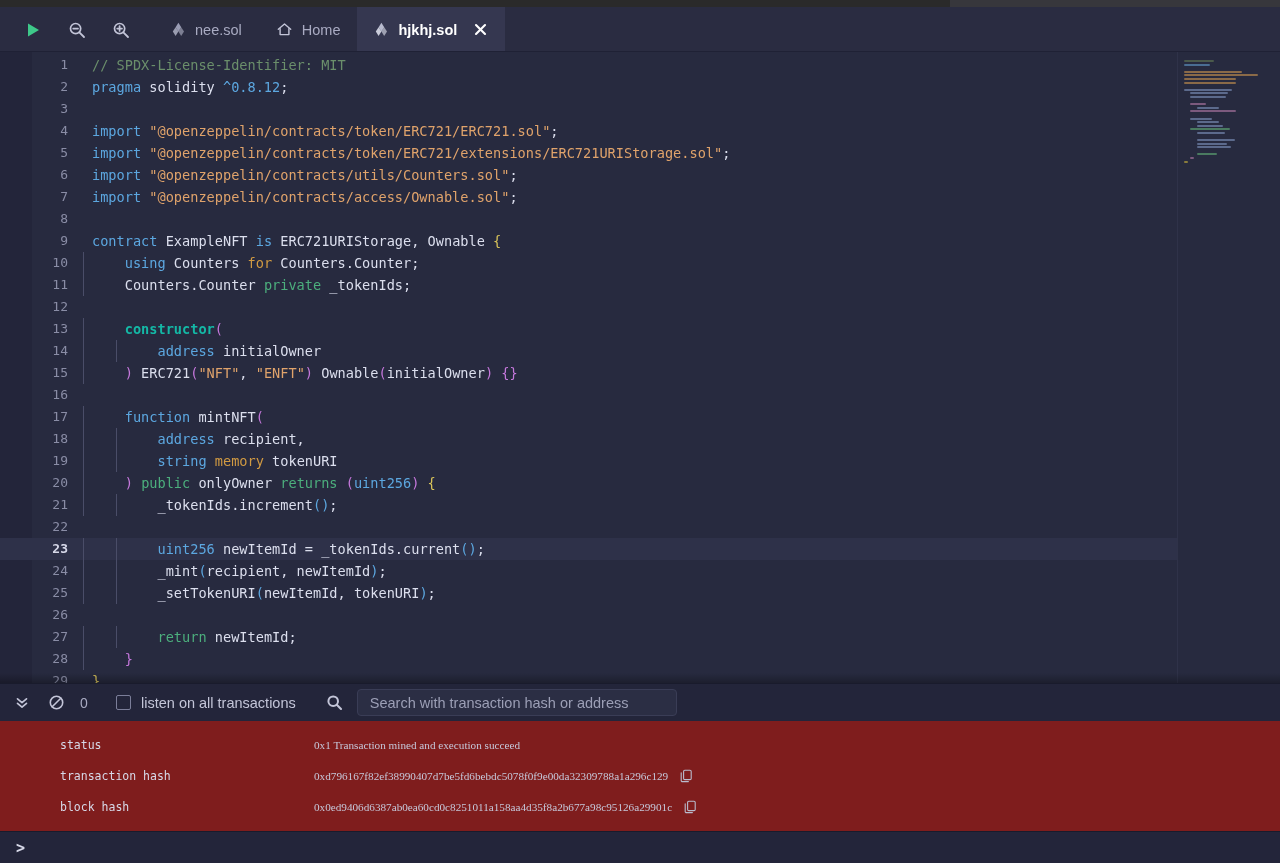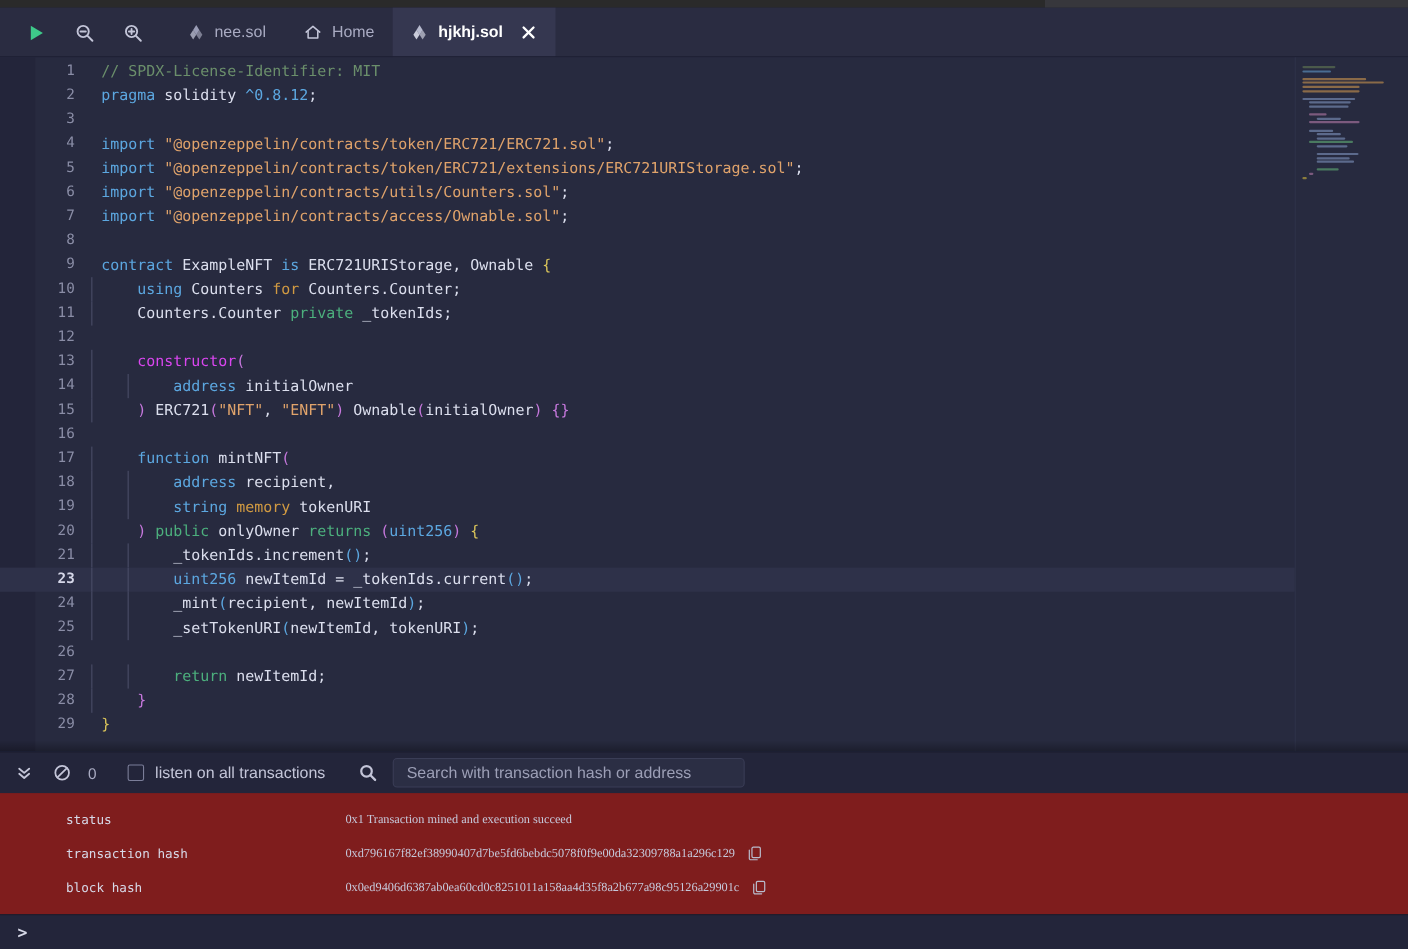--- a/index.html
+++ b/index.html
@@ -156,21 +156,21 @@
 
   
   .t-comment  { color: #6b8f6b; }
   .t-kw       { color: #5ca7e0; }   
   .t-num      { color: #5ca7e0; }
   .t-str      { color: #e0a36b; }
   .t-type     { color: #5ca7e0; }
   .t-green    { color: #4caf7d; }   
   .t-orange   { color: #d19a42; }   
   .t-plain    { color: #dcdfee; }
-  .t-pink     { color: #d946ef; }
+  .t-pink     { color: #14b8a6; font-weight: bold; }
   .t-paren    { color: #5ca7e0; }
   .t-brace-y  { color: #d8c35a; }
   .t-magenta  { color: #c678dd; }
 
   
   .minimap {
     position: absolute;
     top: 0; right: 0;
     width: 103px;
     height: 100%;
@@ -396,20 +396,21 @@
         <div class="line"><span class="lnum">12</span><span class="ltext"></span></div>
         <div class="line"><span class="lnum">13</span><span class="ltext"><span class="ig" style="left: 1px;"></span><span class="t-plain">    </span><span class="t-pink">constructor</span><span class="t-magenta">(</span></span></div>
         <div class="line"><span class="lnum">14</span><span class="ltext"><span class="ig" style="left: 1px;"></span><span class="ig" style="left: 33.72px;"></span><span class="t-plain">        </span><span class="t-type">address</span><span class="t-plain"> initialOwner</span></span></div>
         <div class="line"><span class="lnum">15</span><span class="ltext"><span class="ig" style="left: 1px;"></span><span class="t-plain">    </span><span class="t-magenta">)</span><span class="t-plain"> ERC721</span><span class="t-magenta">(</span><span class="t-str">"NFT"</span><span class="t-plain">, </span><span class="t-str">"ENFT"</span><span class="t-magenta">)</span><span class="t-plain"> Ownable</span><span class="t-magenta">(</span><span class="t-plain">initialOwner</span><span class="t-magenta">)</span><span class="t-plain"> </span><span class="t-magenta">{}</span></span></div>
         <div class="line"><span class="lnum">16</span><span class="ltext"></span></div>
         <div class="line"><span class="lnum">17</span><span class="ltext"><span class="ig" style="left: 1px;"></span><span class="t-plain">    </span><span class="t-kw">function</span><span class="t-plain"> mintNFT</span><span class="t-magenta">(</span></span></div>
         <div class="line"><span class="lnum">18</span><span class="ltext"><span class="ig" style="left: 1px;"></span><span class="ig" style="left: 33.72px;"></span><span class="t-plain">        </span><span class="t-type">address</span><span class="t-plain"> recipient,</span></span></div>
         <div class="line"><span class="lnum">19</span><span class="ltext"><span class="ig" style="left: 1px;"></span><span class="ig" style="left: 33.72px;"></span><span class="t-plain">        </span><span class="t-type">string</span><span class="t-plain"> </span><span class="t-orange">memory</span><span class="t-plain"> tokenURI</span></span></div>
         <div class="line"><span class="lnum">20</span><span class="ltext"><span class="ig" style="left: 1px;"></span><span class="t-plain">    </span><span class="t-magenta">)</span><span class="t-plain"> </span><span class="t-green">public</span><span class="t-plain"> onlyOwner </span><span class="t-green">returns</span><span class="t-plain"> </span><span class="t-magenta">(</span><span class="t-type">uint256</span><span class="t-magenta">)</span><span class="t-plain"> </span><span class="t-brace-y">{</span></span></div>
         <div class="line"><span class="lnum">21</span><span class="ltext"><span class="ig" style="left: 1px;"></span><span class="ig" style="left: 33.72px;"></span><span class="t-plain">        _tokenIds.increment</span><span class="t-paren">()</span><span class="t-plain">;</span></span></div>
+        <div class="line"><span class="lnum">22</span><span class="ltext"></span></div>
         <div class="line active"><span class="lnum">23</span><span class="ltext"><span class="ig" style="left: 1px;"></span><span class="ig" style="left: 33.72px;"></span><span class="t-plain">        </span><span class="t-type">uint256</span><span class="t-plain"> newItemId = _tokenIds.current</span><span class="t-paren">()</span><span class="t-plain">;</span></span></div>
         <div class="line"><span class="lnum">24</span><span class="ltext"><span class="ig" style="left: 1px;"></span><span class="ig" style="left: 33.72px;"></span><span class="t-plain">        _mint</span><span class="t-paren">(</span><span class="t-plain">recipient, newItemId</span><span class="t-paren">)</span><span class="t-plain">;</span></span></div>
         <div class="line"><span class="lnum">25</span><span class="ltext"><span class="ig" style="left: 1px;"></span><span class="ig" style="left: 33.72px;"></span><span class="t-plain">        _setTokenURI</span><span class="t-paren">(</span><span class="t-plain">newItemId, tokenURI</span><span class="t-paren">)</span><span class="t-plain">;</span></span></div>
         <div class="line"><span class="lnum">26</span><span class="ltext"></span></div>
         <div class="line"><span class="lnum">27</span><span class="ltext"><span class="ig" style="left: 1px;"></span><span class="ig" style="left: 33.72px;"></span><span class="t-plain">        </span><span class="t-green">return</span><span class="t-plain"> newItemId;</span></span></div>
         <div class="line"><span class="lnum">28</span><span class="ltext"><span class="ig" style="left: 1px;"></span><span class="t-plain">    </span><span class="t-magenta">}</span></span></div>
         <div class="line"><span class="lnum">29</span><span class="ltext"><span class="t-brace-y">}</span></span></div>
       </div>
     <div class="minimap" id="minimap">
         <div class="mm-line" style="width: 30px; margin-left: 0px; background: rgb(75, 90, 75);"></div>

